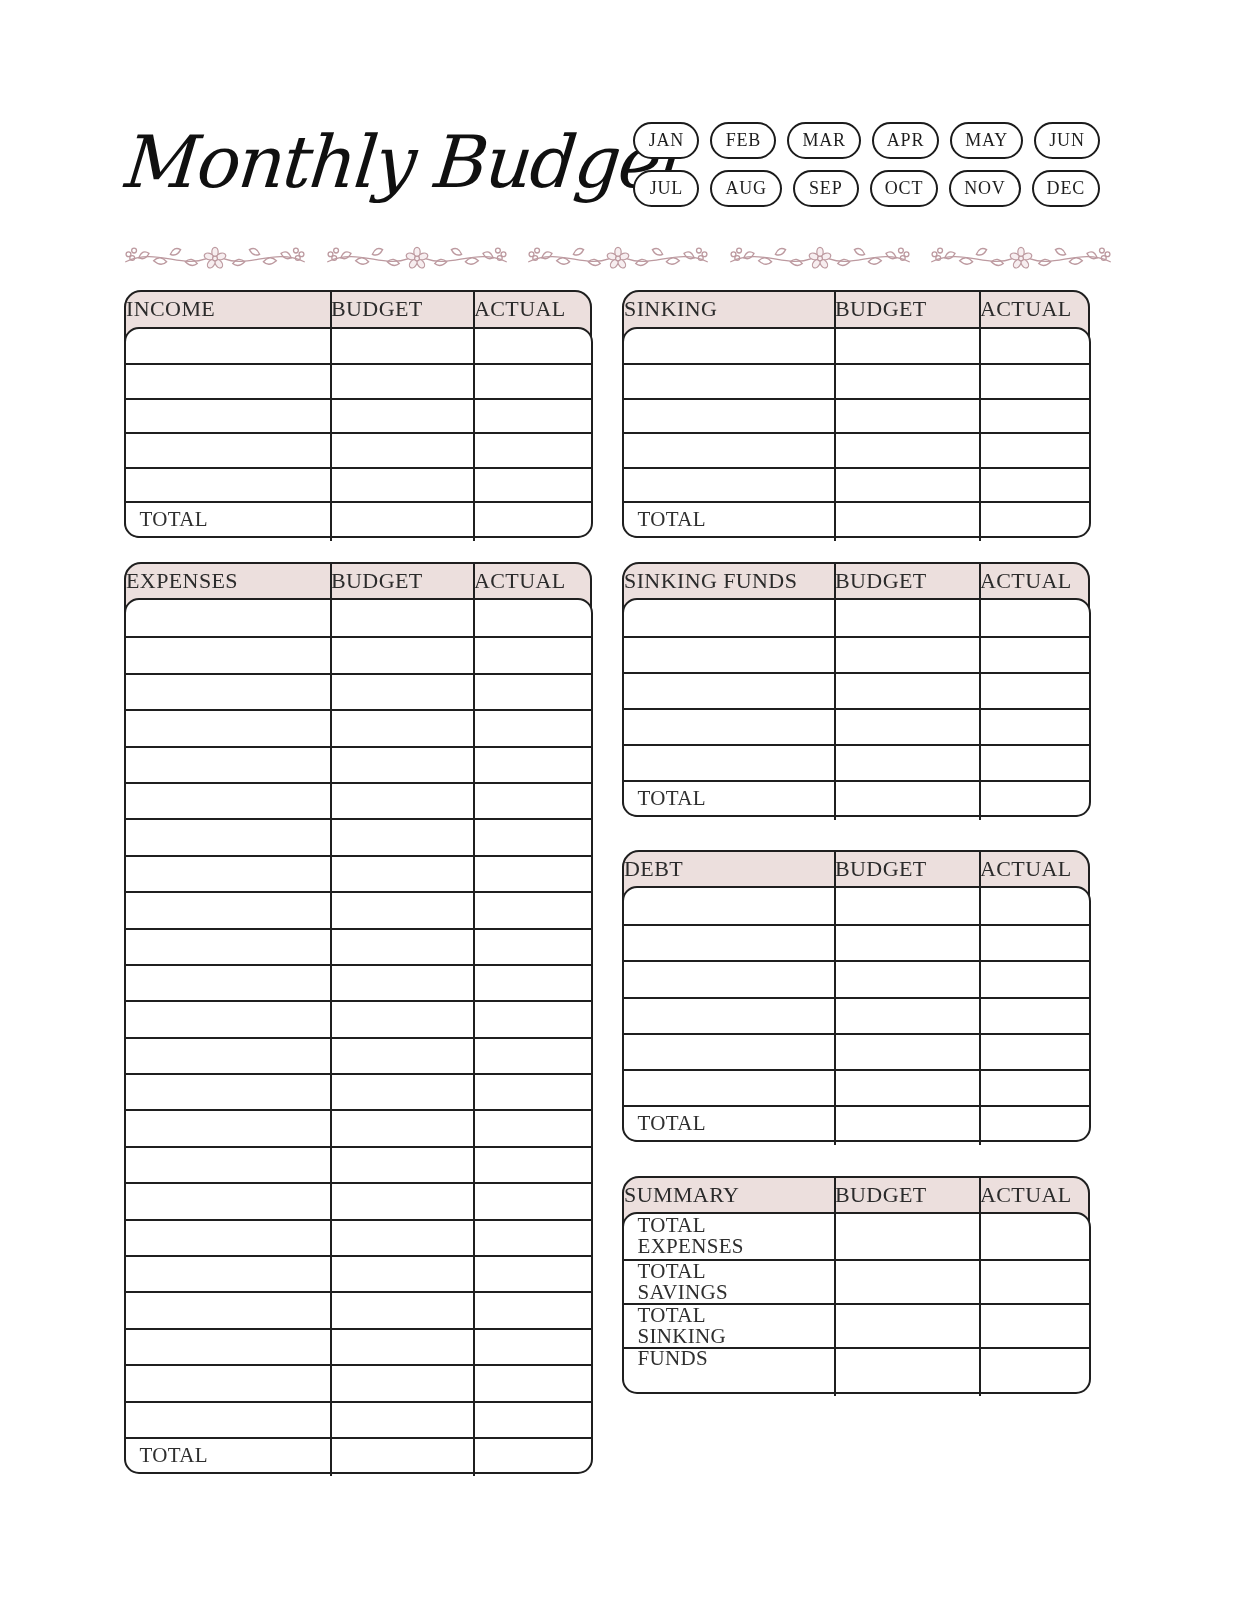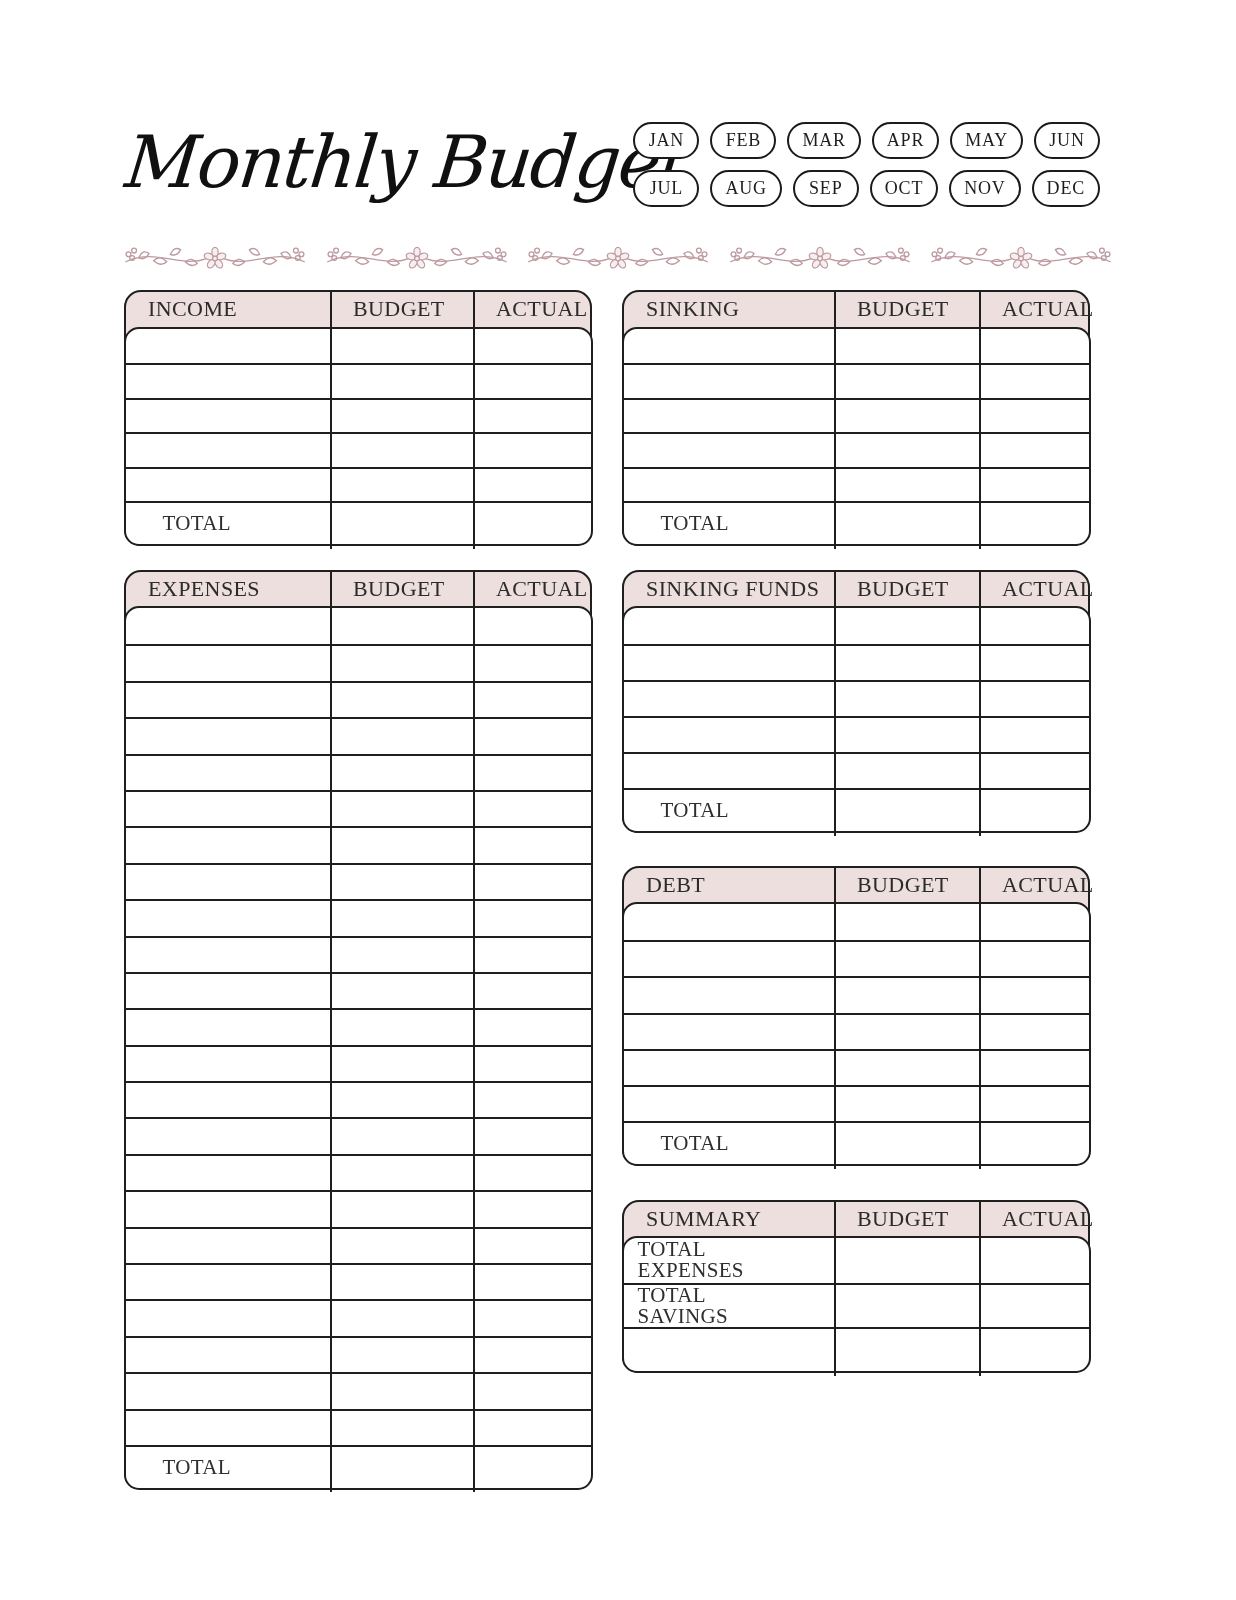--- a/index.html
+++ b/index.html
@@ -40,29 +40,29 @@
     position:absolute; top:290px; left:124px;
     display:grid; grid-template-columns:468px 468px; column-gap:30px;
   }
   .btable {
     position:relative; background:#ecdfdd;
     border:2.5px solid #1f1f1f; border-radius:17px;
     --c1:205px; --c2:348px; --rh:34.5px;
   }
   .col-right .btable { --c1:211px; --c2:356px; }
   .thead { height:34.5px; display:grid; grid-template-columns:var(--c1) calc(var(--c2) - var(--c1)) auto; align-items:center; }
-  .th { font-size:22px; letter-spacing:0.4px; color:#2b2b2b; padding-left:22px; white-space:nowrap; }
+  .th { font-size:22px; letter-spacing:0.4px; color:#2b2b2b; padding-left:0; white-space:nowrap; }
   .tbody {
     background:#fff; border:2.5px solid #1f1f1f; border-radius:15px;
     margin:0 -2.5px -2.5px -2.5px; overflow:hidden;
   }
   .trow { display:grid; grid-template-columns:var(--c1) calc(var(--c2) - var(--c1)) auto; height:var(--rh); }
   .trow + .trow, .trows + .trow { border-top:2.2px solid #1f1f1f; }
   .trows .trow:first-child { border-top:none; }
-  .trow.total { height:43px;padding-left:23px; }
+  .trow.total { height:35px; }
   .td.label { display:flex; align-items:center; padding-left:14px; font-size:21px; letter-spacing:0.3px; color:#2e2e2e; }
   .vline { position:absolute; top:0; bottom:-5px; width:2.4px; background:#1f1f1f; }
   .vline.v1 { left:calc(var(--c1) - 1px); }
   .vline.v2 { left:calc(var(--c2) - 1px); }
 
   .t-income, .t-savings { margin-bottom:24px; }
   .t-income .trows .trow, .t-savings .trows .trow { --rh:34.5px; }
   .t-expenses .trows .trow { --rh:36.4px; }
   .t-sinking { margin-bottom:33px; }
   .t-sinking .trows .trow { --rh:36px; }
@@ -482,20 +482,25 @@
             <div class="td label">TOTAL EXPENSES</div>
             <div class="td"></div>
             <div class="td"></div>
           </div>
           <div class="trow">
             <div class="td label">TOTAL SAVINGS</div>
             <div class="td"></div>
             <div class="td"></div>
           </div>
           <div class="trow">
+            <div class="td label">TOTAL SINKING FUNDS</div>
+            <div class="td"></div>
+            <div class="td"></div>
+          </div>
+          <div class="trow">
             <div class="td"></div>
             <div class="td"></div>
           </div>
         </div>
         <i class="vline v1"></i>
         <i class="vline v2"></i>
       </div>
 
     </div>
   </div>

